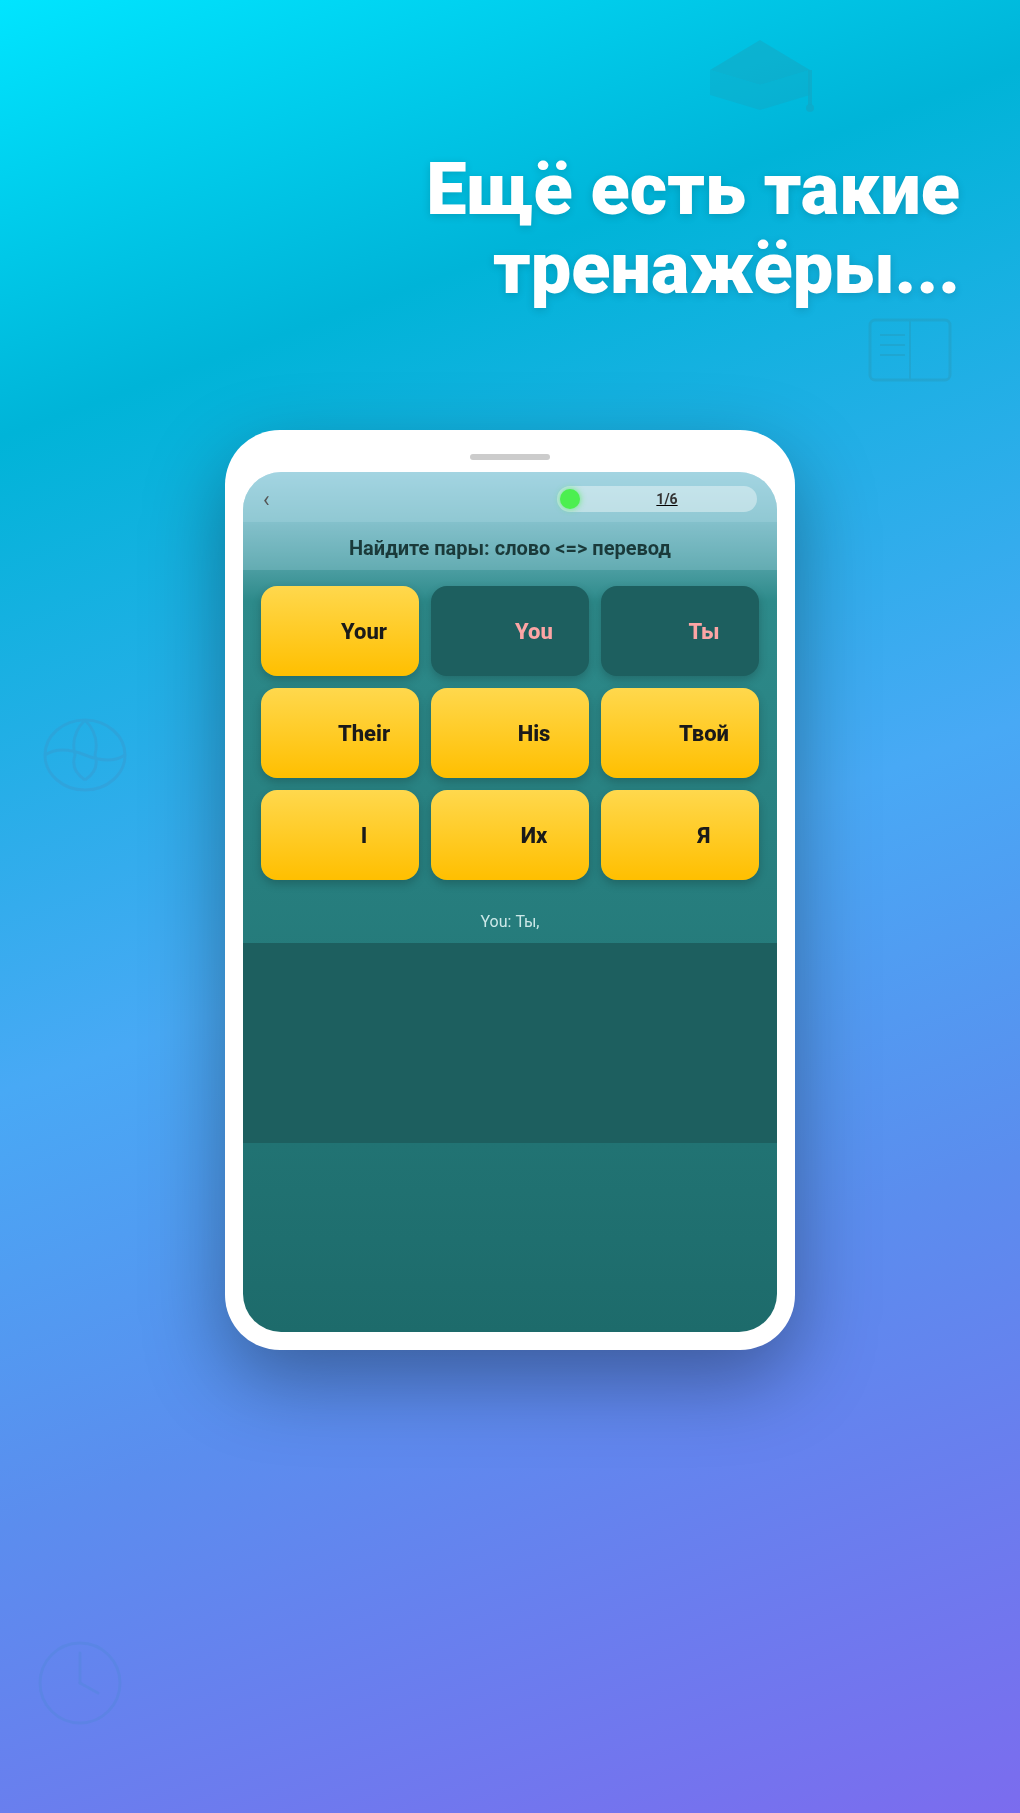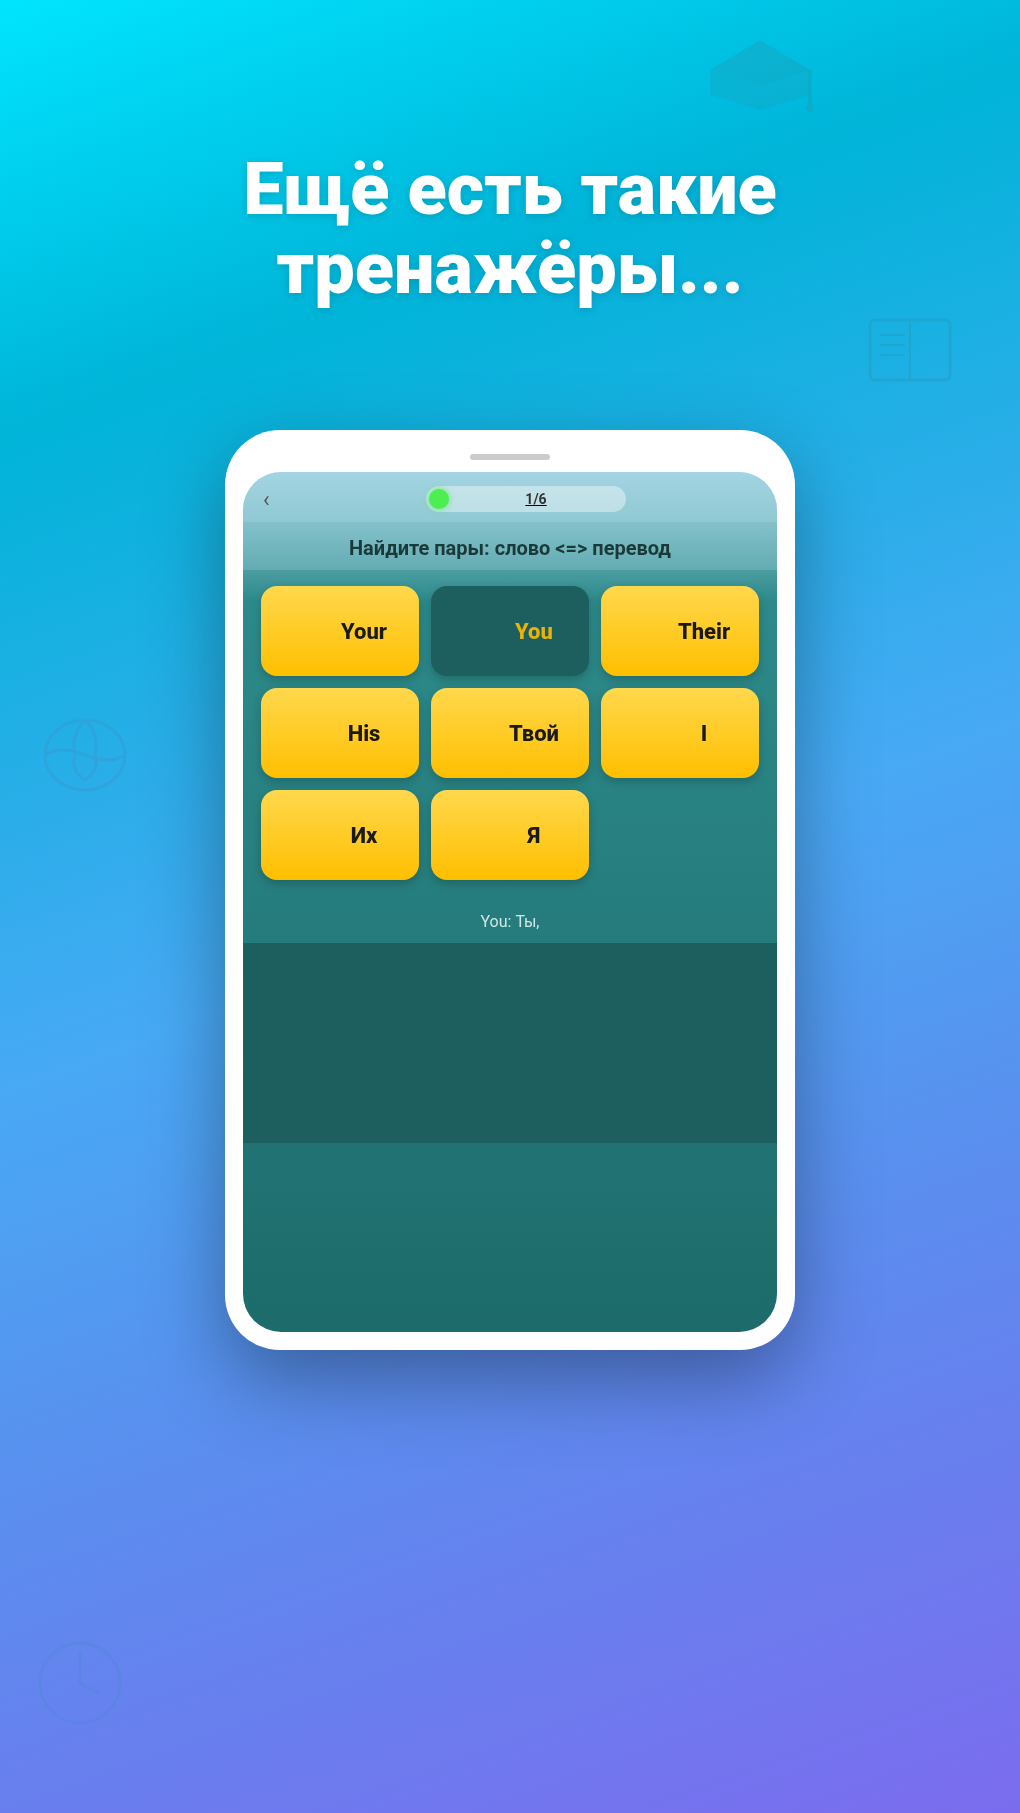--- a/index.html
+++ b/index.html
@@ -50,21 +50,21 @@
       height: 100px;
       opacity: 0.25;
     }
 
     
     .title-section {
       position: absolute;
       top: 150px;
       left: 0;
       right: 0;
-      text-align: center;
+      text-align: right;
       padding: 0 60px;
     }
 
     .title-text {
       font-size: 72px;
       font-weight: 900;
       color: white;
       line-height: 1.1;
       text-shadow: 0 2px 8px rgba(0,0,0,0.15);
     }
@@ -122,21 +122,21 @@
       color: #555;
       font-size: 22px;
       cursor: pointer;
       width: 32px;
     }
 
     
     .progress-container {
       flex: 1;
       display: flex;
-      justify-content: center;
+      justify-content: flex-end;
       text-decoration: underline;
     }
 
     .progress-track {
       width: 200px;
       height: 26px;
       background: rgba(255,255,255,0.4);
       border-radius: 13px;
       display: flex;
       align-items: center;
@@ -192,21 +192,21 @@
       padding-left: 48px;
     }
 
     .card-yellow {
       background: linear-gradient(180deg, #ffd84d 0%, #ffbf00 100%);
       color: #1a1a1a;
     }
 
     .card-dark {
       background: #1d5f5f;
-      color: #eab308;
+      color: #fca5a5;
     }
 
     
     .status-text {
       text-align: center;
       font-size: 16px;
       color: #cce8e8;
       padding: 12px 38px;
       margin-top: 4px;
     }
@@ -274,20 +274,23 @@
 
       <div class="instruction">Найдите пары: слово &lt;=&gt; перевод</div>
 
       <div class="cards-grid">
         <div class="card card-yellow">
           <span>Your</span>
         </div>
         <div class="card card-dark">
           <span>You</span>
         </div>
+        <div class="card card-dark">
+          <span>Ты</span>
+        </div>
         <div class="card card-yellow">
           <span>Their</span>
         </div>
         <div class="card card-yellow">
           <span>His</span>
         </div>
         <div class="card card-yellow">
           <span>Твой</span>
         </div>
         <div class="card card-yellow">

